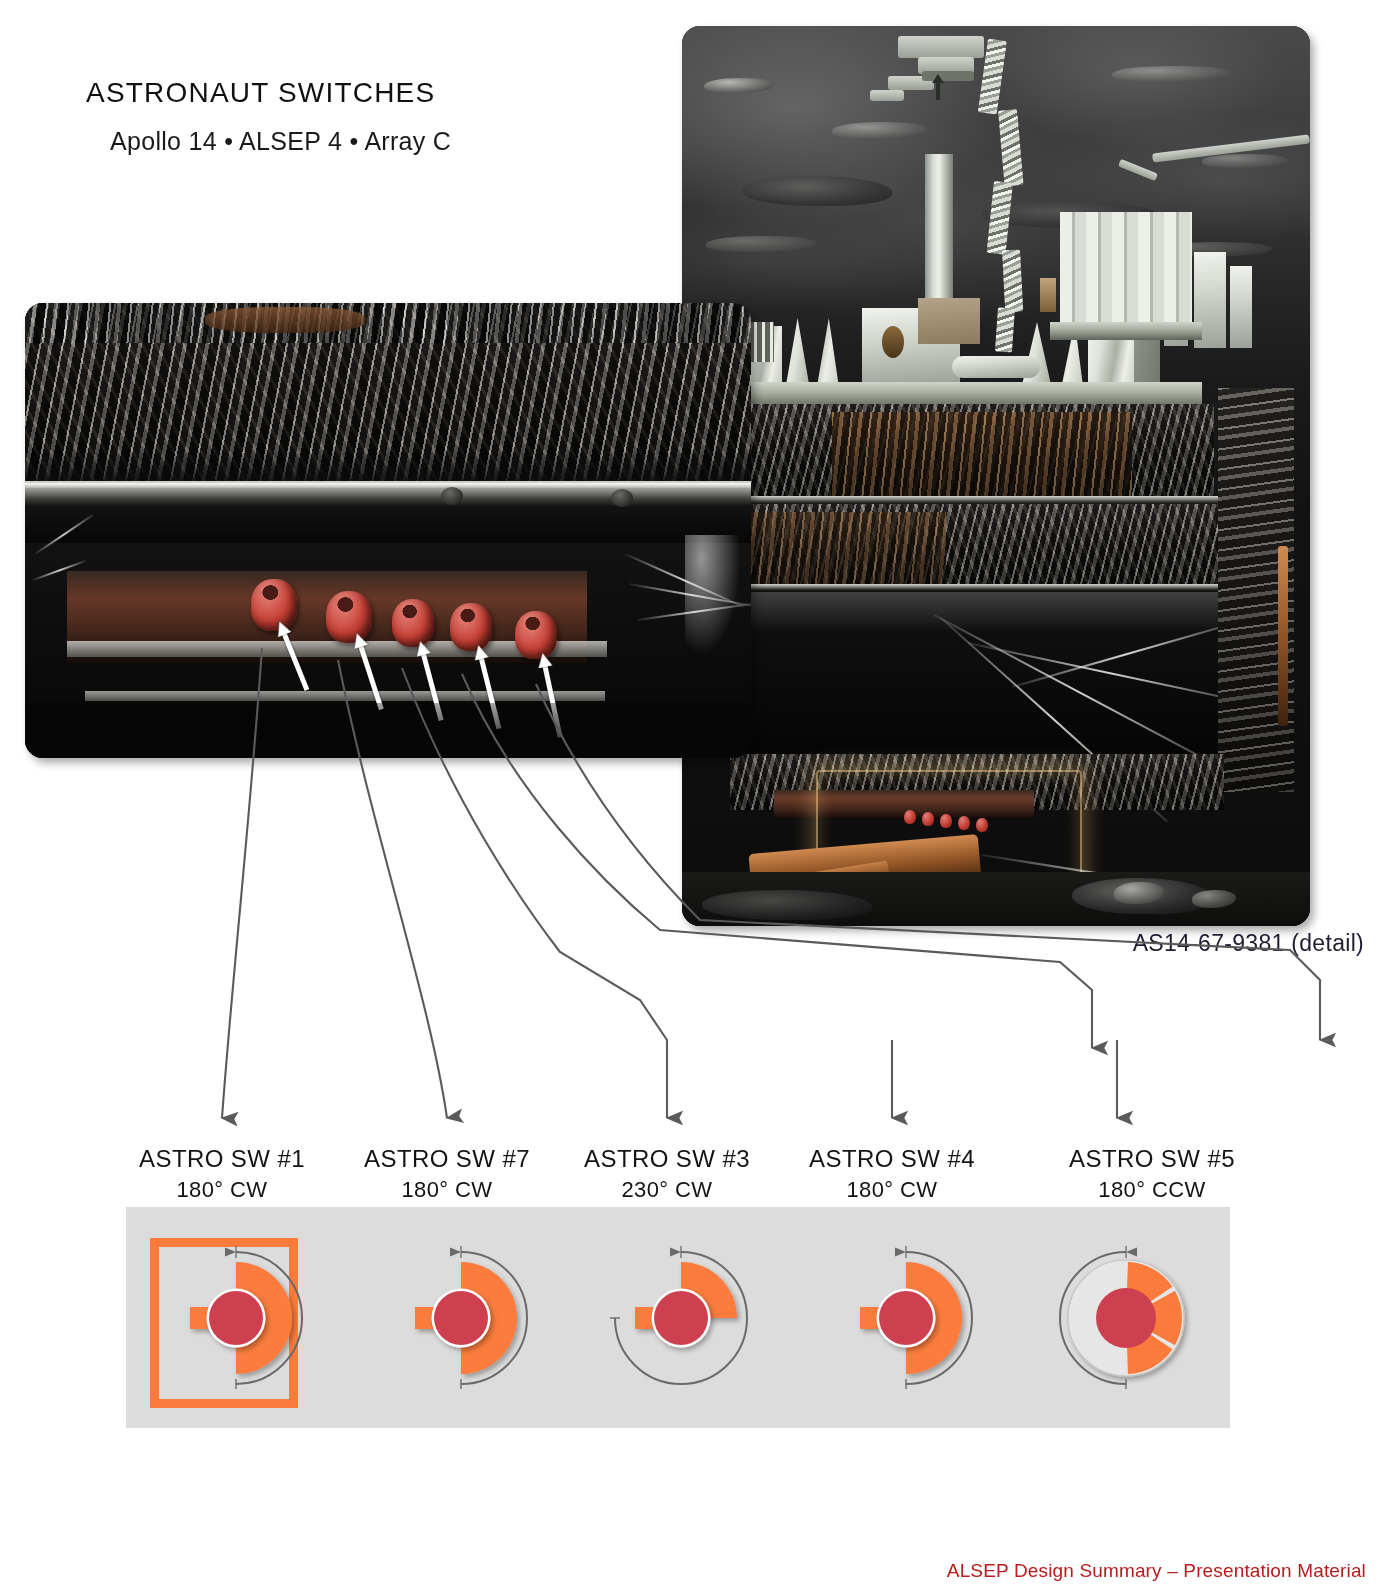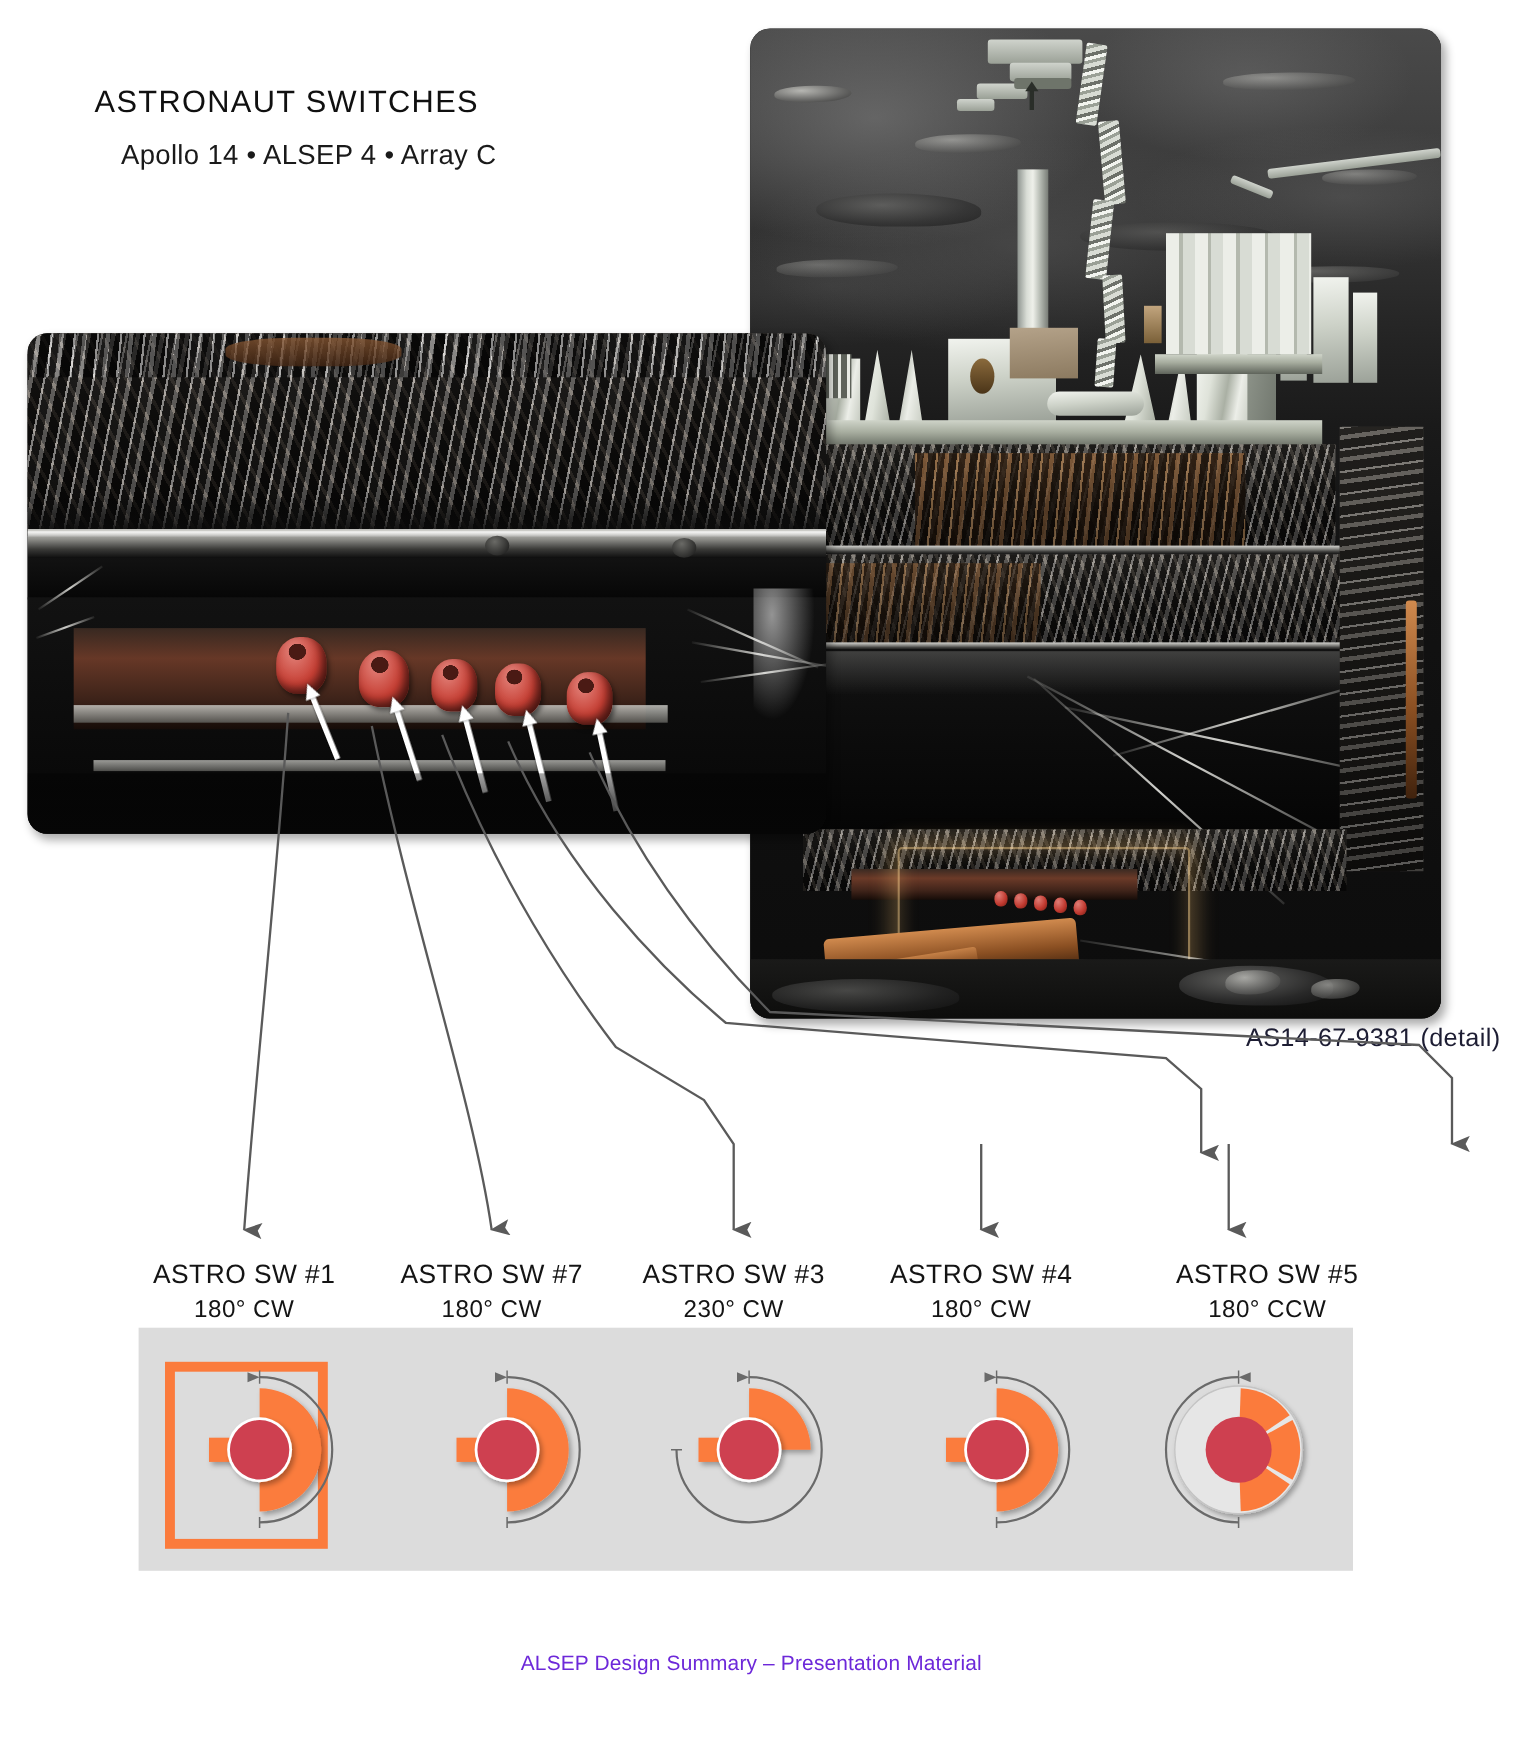--- a/index.html
+++ b/index.html
@@ -287,26 +287,26 @@
     width: 148px;
     height: 170px;
     border: 9px solid #fb7b3c;
     box-sizing: border-box;
   }
 
   
   #footer {
     position: absolute;
     left: 0;
-    top: 1499px;
+    top: 1557px;
     width: 1366px;
-    text-align: center;
+    text-align: right;
     font-size: 19px;
     line-height: 1.47;
-    color: #6d28d9;
+    color: #b91c1c;
     letter-spacing: .15px;
   }
 </style>
 </head>
 <body>
 
 <div id="title-block">
   <h1 id="page-title">ASTRONAUT SWITCHES</h1>
   <div class="subtitle-line">Apollo 14 • ALSEP 4 • Array C</div>
 </div>

